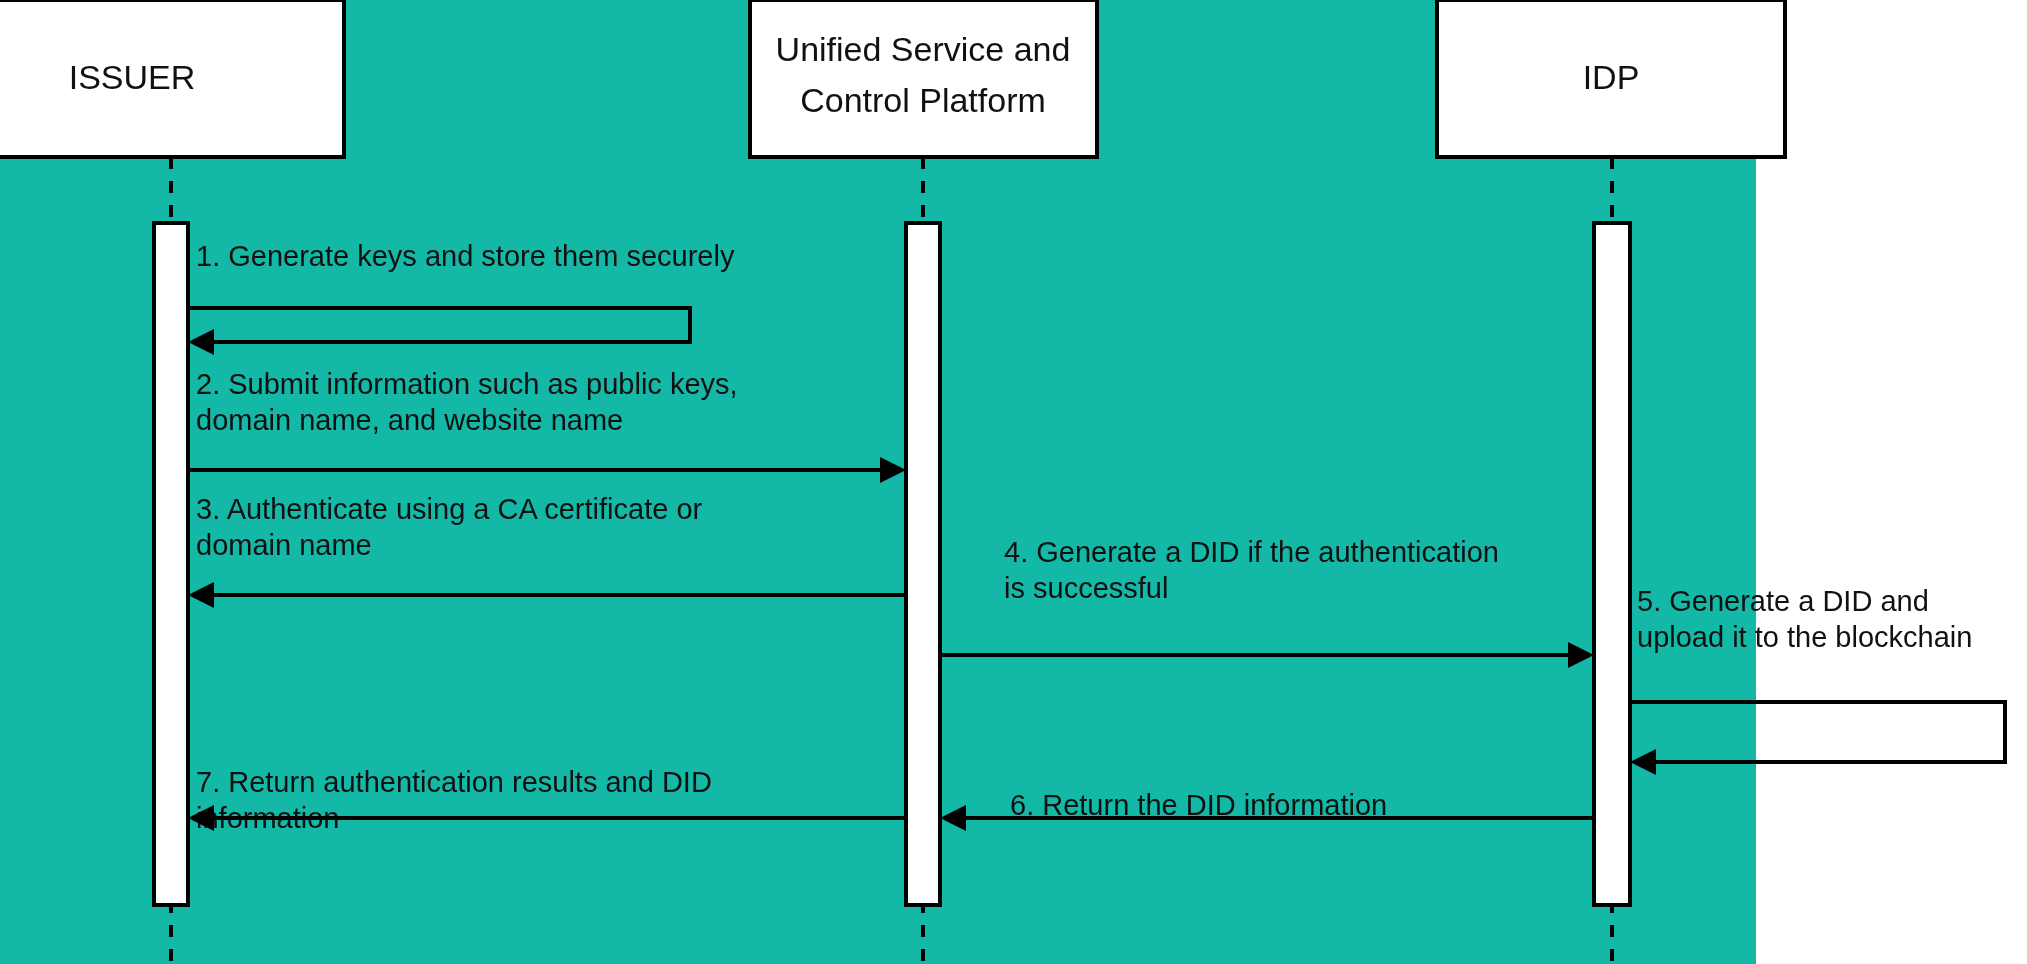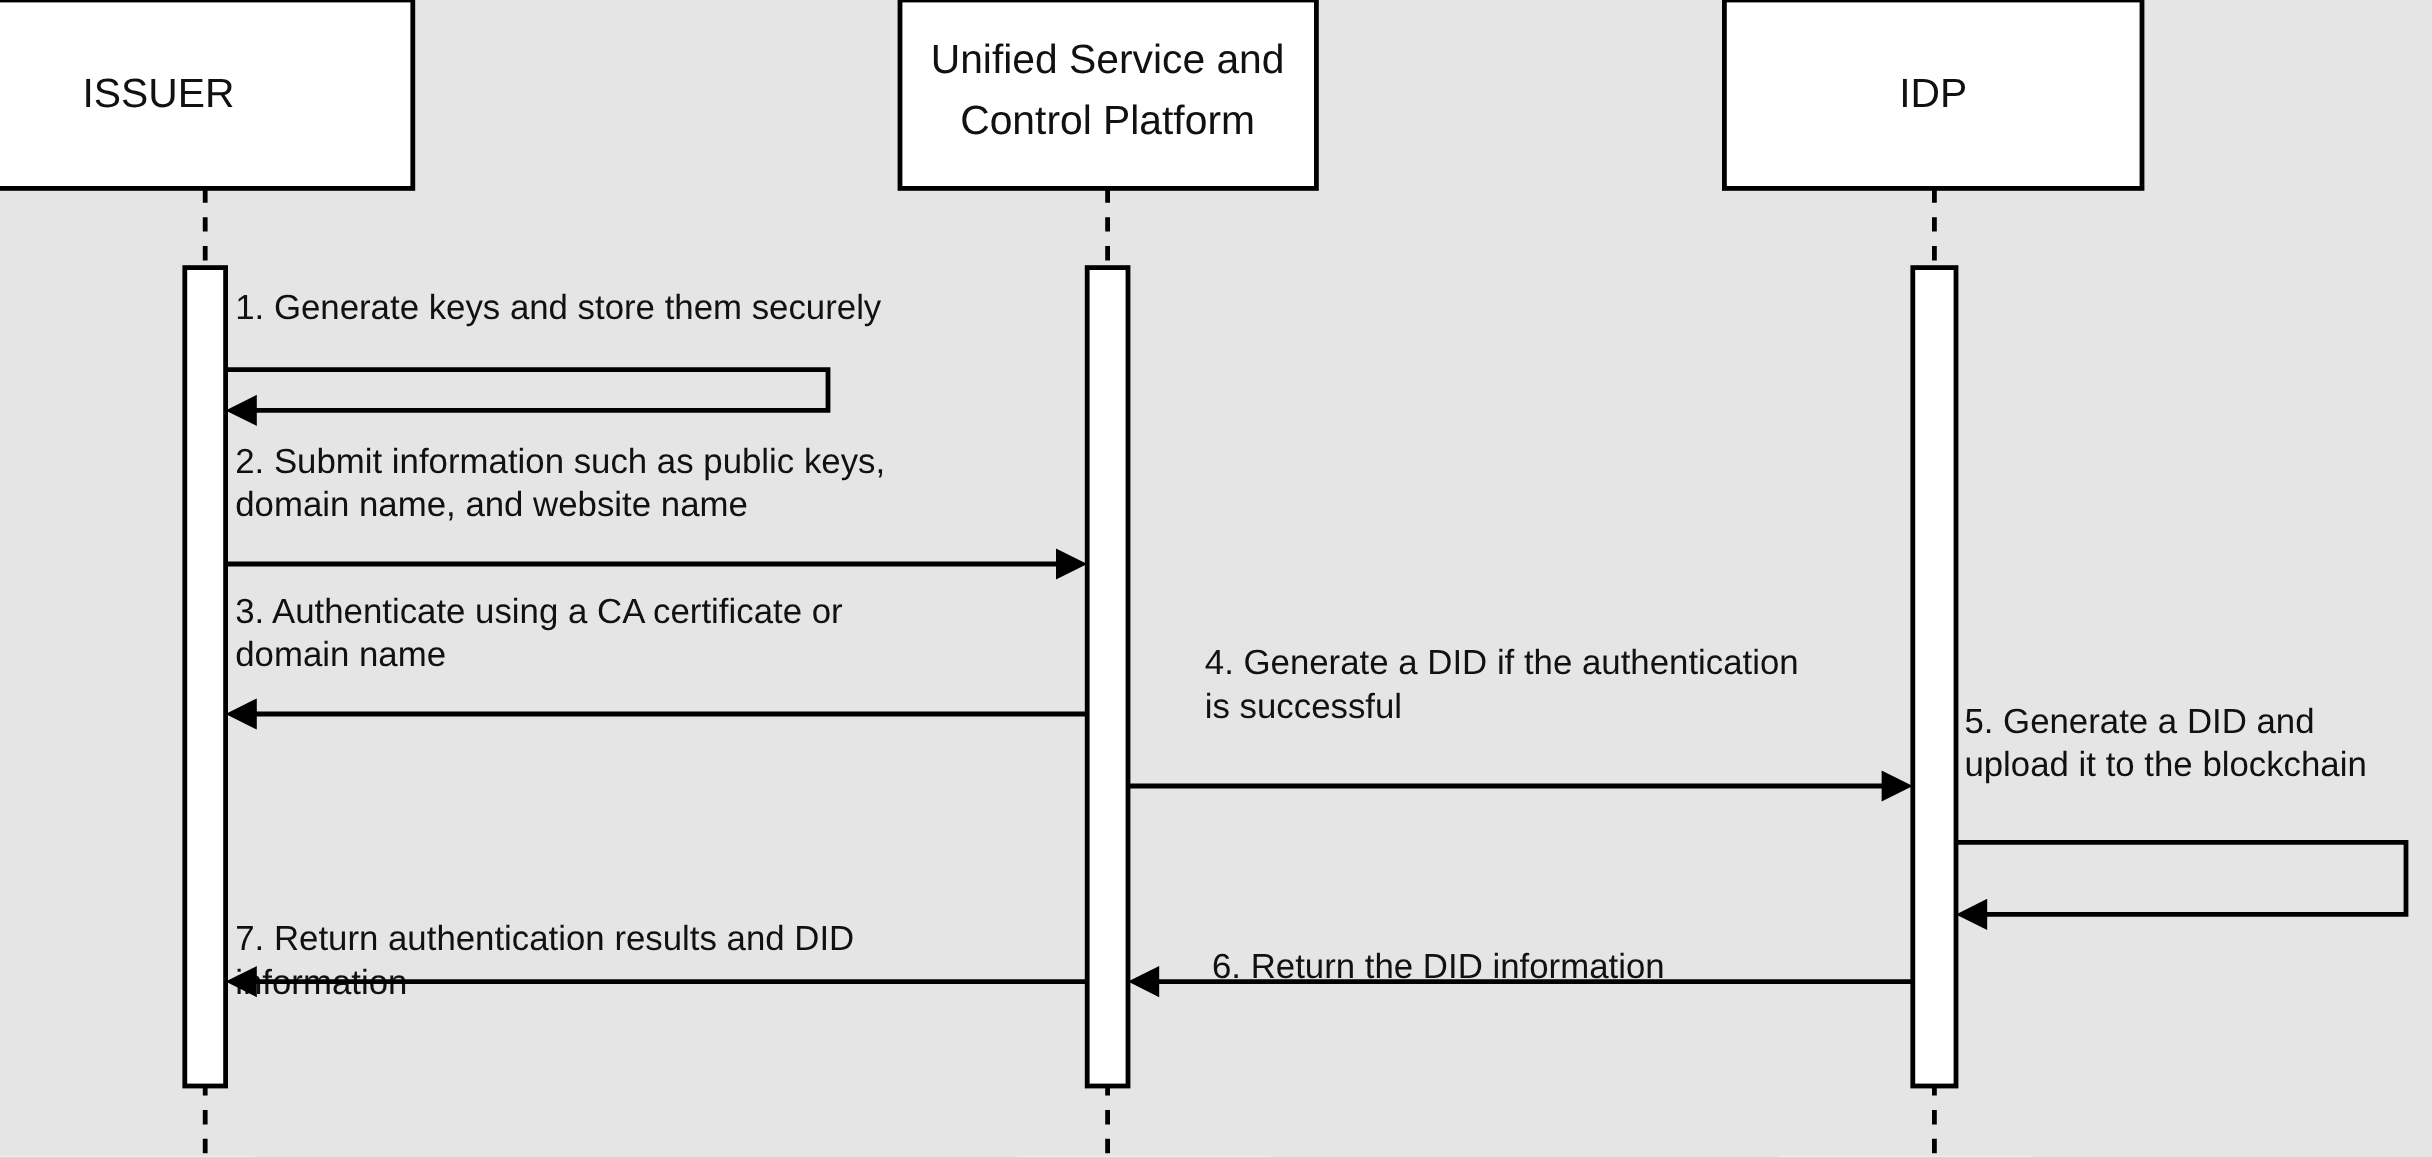--- a/index.html
+++ b/index.html
@@ -9,23 +9,23 @@
     background: #ffffff;
   }
   body {
     width: 2027px;
     height: 964px;
     overflow: hidden;
     font-family: "Liberation Sans", sans-serif;
   }
   #diagram-root {
     position: relative;
-    width: 2027px;
+    width: 1756px;
     height: 964px;
-    background: #e5e5e5;
+    background: #14b8a6;
   }
   svg.diagram {
     display: block;
     width: 2027px;
     height: 964px;
   }
   .participant-box {
     fill: #ffffff;
     stroke: #000000;
     stroke-width: 4;

